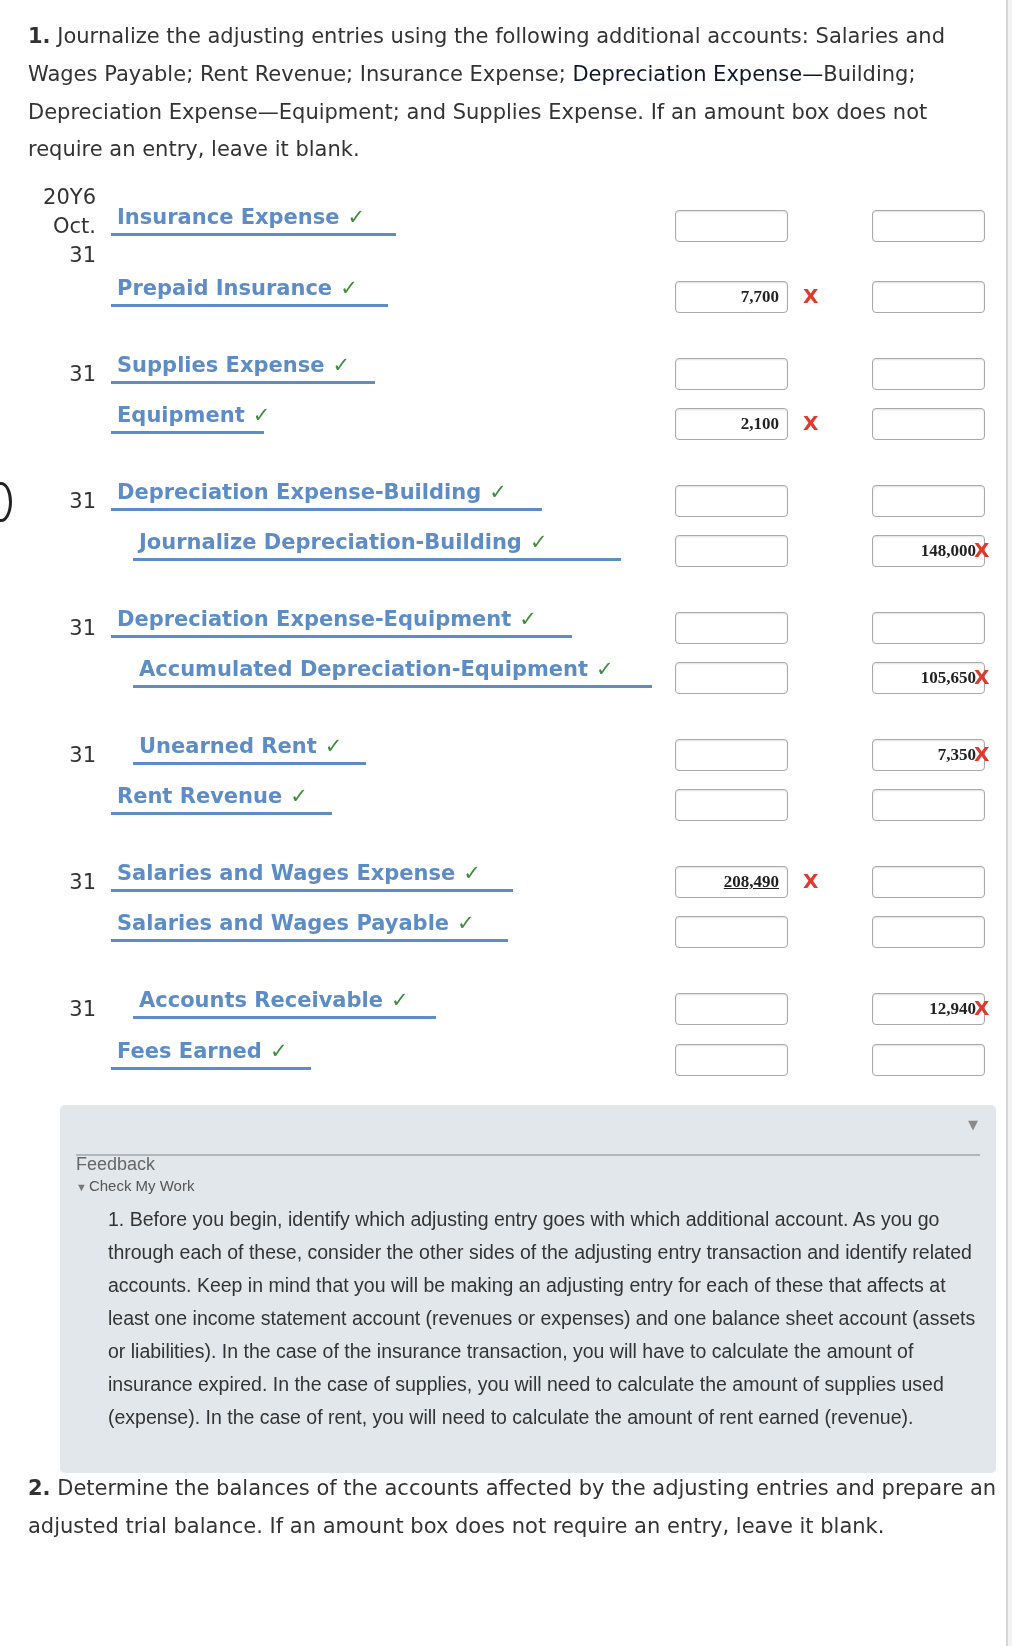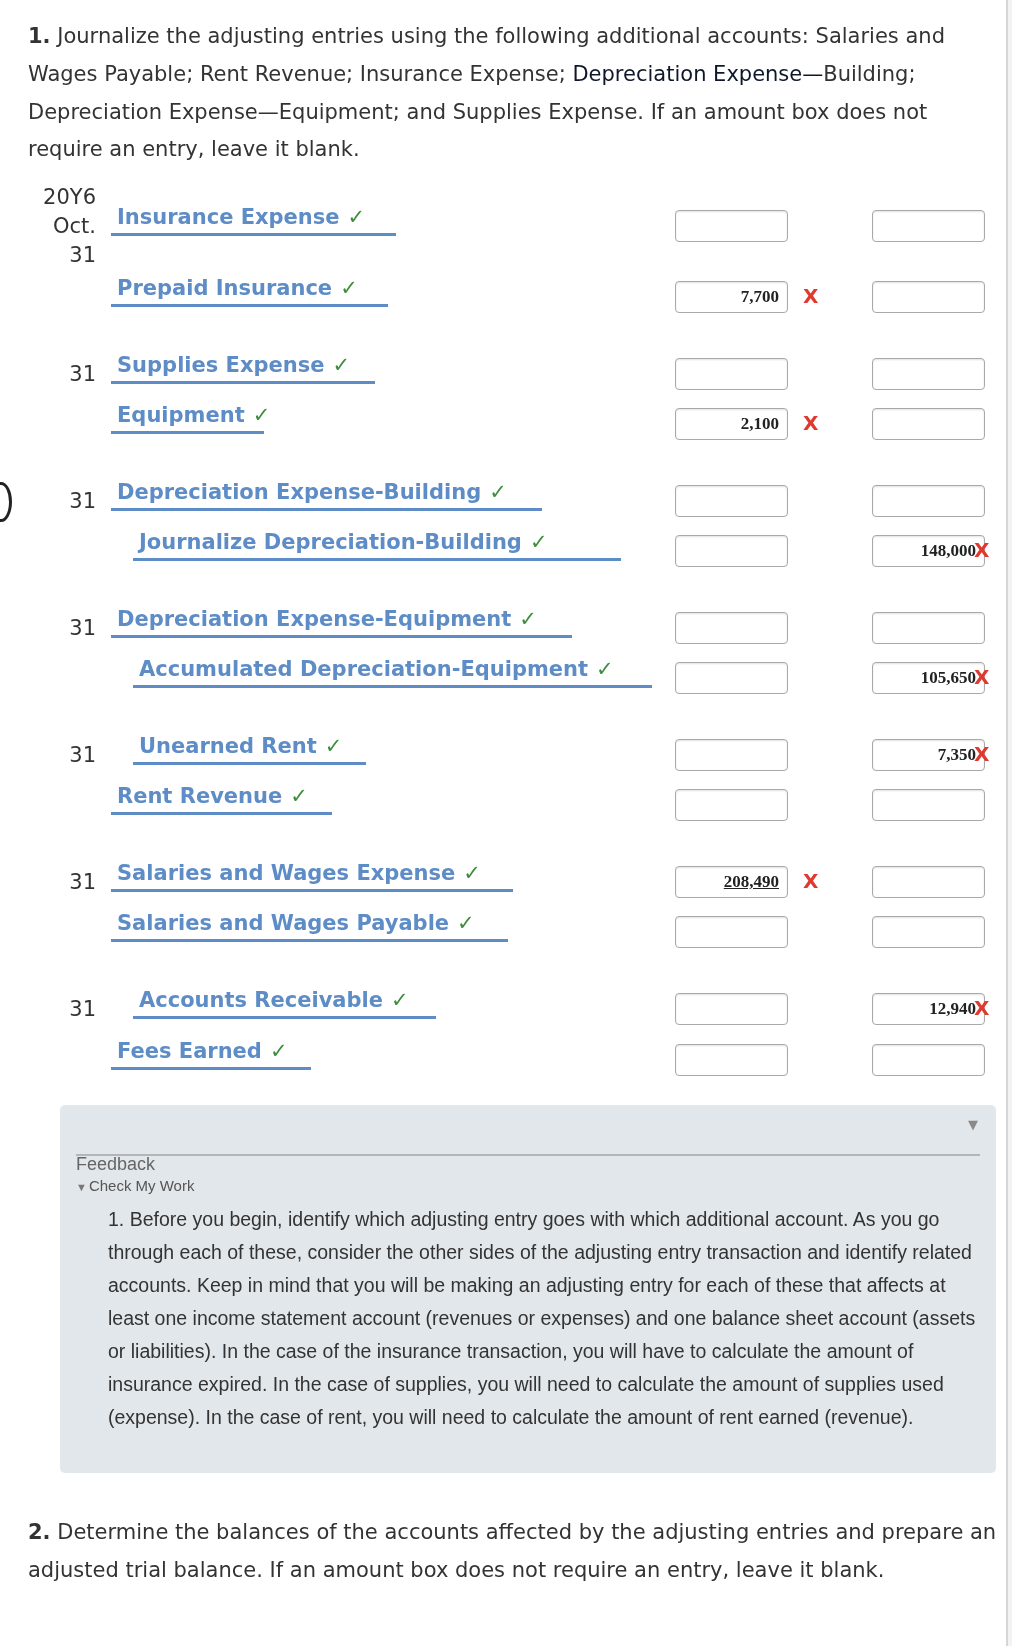--- a/index.html
+++ b/index.html
@@ -128,15 +128,15 @@
   </div>
 
 <div class="feedback">
   <div class="fb-title">Feedback</div>
   <div class="fb-caret">▼</div>
   <div class="fb-rule"></div>
   <div class="cmw"><span class="tri">▼</span><span>Check My Work</span></div>
   <div class="fb-text">1. Before you begin, identify which adjusting entry goes with which additional account. As you go through each of these, consider the other sides of the adjusting entry transaction and identify related accounts. Keep in mind that you will be making an adjusting entry for each of these that affects at least one income statement account (revenues or expenses) and one balance sheet account (assets or liabilities). In the case of the insurance transaction, you will have to calculate the amount of insurance expired. In the case of supplies, you will need to calculate the amount of supplies used (expense). In the case of rent, you will need to calculate the amount of rent earned (revenue).</div>
 </div>
 
-<div class="prompt" style="top:1514px;">
+<div class="prompt" style="top:1470px;">
   <b>2.</b><span> Determine the balances of the accounts affected by the adjusting entries and prepare an adjusted trial balance. If an amount box does not require an entry, leave it blank.</span>
 </div>
 
 </body></html>

